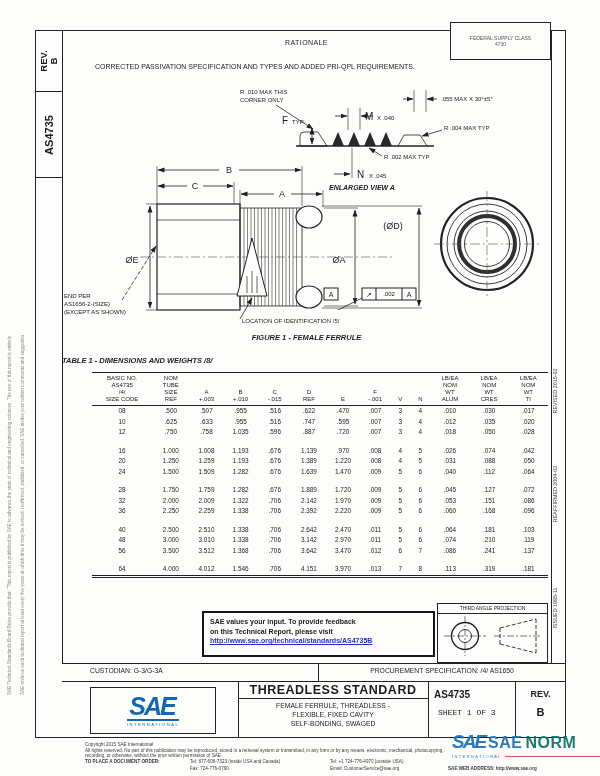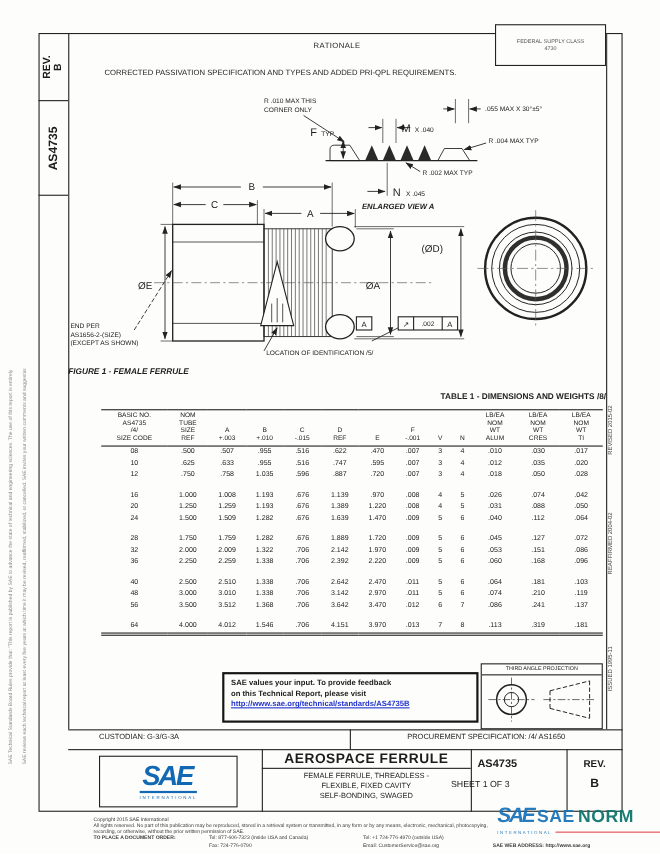--- a/index.html
+++ b/index.html
@@ -28,22 +28,22 @@
   .rev-entry { position:absolute; left:546px; width:18px; display:flex; align-items:center; justify-content:center; }
   .rev-entry span { display:block; transform: rotate(-90deg); white-space:nowrap; font-size:5.4px; color:#444; }
 
   
   .fsc-box { left:450px; top:22px; width:101px; height:38px; border:1.2px solid #222; background:#fdfdfb;
              display:flex; flex-direction:column; align-items:center; justify-content:center; font-size:5px; line-height:6.5px; color:#555; text-align:center;}
   .rationale-title { left:62px; top:39px; width:489px; text-align:center; font-size:7px; letter-spacing:.4px; }
   .rationale-text { left:95px; top:63px; width:440px; font-size:7px; }
 
   
-  .fig-caption { left:62px; top:333px; width:489px; text-align:left; font-size:7.5px; font-weight:bold; font-style:italic; }
-  .tbl-caption { left:62px; top:356px; width:489px; text-align:right; font-size:7.5px; font-weight:bold; }
+  .fig-caption { left:62px; top:333px; width:489px; text-align:center; font-size:7.5px; font-weight:bold; font-style:italic; }
+  .tbl-caption { left:62px; top:356px; width:489px; text-align:left; font-size:7.5px; font-weight:bold; font-style:italic; }
 
   
   .dims-table { left:92px; top:372px; }
   table { border-collapse: collapse; table-layout: fixed; width:456px;
           border-top:1.1px solid #222; border-bottom:3px double #222; }
   thead th { border-bottom:1.1px solid #222; font-weight:normal; font-size:6px; line-height:7px;
              white-space:pre-line; vertical-align:bottom; padding:2px 1px; text-align:center; }
   tbody td { text-align:center; font-size:6.4px; height:10.5px; line-height:10.5px; padding:0 1px; }
   tbody tr.spacer td { height:8px; }
 
@@ -64,21 +64,21 @@
   .tb-top { left:62px; top:681px; width:504px; border-top:1.2px solid #222; }
   .tb-div { top:681px; height:57px; }
   .logo-box { left:90px; top:687px; width:126px; height:47px; border:1.2px solid #222;
               display:flex; flex-direction:column; align-items:center; justify-content:center; }
   .sae-word { font-size:25px; font-weight:900; font-style:italic; color:#1268b3; letter-spacing:-2px; line-height:24px; border-bottom:2.5px solid #1268b3; padding:0 4px 1px 2px;}
   .sae-sub { font-size:4px; letter-spacing:1.6px; color:#1268b3; margin-top:1px; }
   .std-type { left:238px; top:681px; width:190px; border-bottom:1.2px solid #222; text-align:center;
               font-size:12.5px; font-weight:bold; letter-spacing:.5px; padding:2px 0 1px; }
   .std-title { left:238px; top:701px; width:190px; text-align:center; font-size:6.8px; line-height:9px; }
   .doc-num { left:434px; top:689px; font-size:10px; font-weight:bold; }
-  .doc-sheet { left:410px; top:708px; font-size:8px; }
+  .doc-sheet { left:438px; top:708px; font-size:8px;font-family:Liberation Mono, monospace; }
   .rev-cell-label { left:515px; top:689px; width:51px; text-align:center; font-size:9px; font-weight:bold;}
   .rev-cell-value { left:515px; top:706px; width:51px; text-align:center; font-size:11px; font-weight:bold; }
 
   
   .foot { font-size:4.6px; color:#3a3a3a; white-space:nowrap; }
   .foot.b { font-weight:bold; }
 
   
   .watermark { left:452px; top:731px; width:148px; opacity:.95; }
   .wm-row { display:flex; align-items:baseline; gap:3px; }
@@ -545,21 +545,21 @@
   <div class="abs tb-top"></div>
   <div class="abs vline tb-div" style="left:238px;"></div>
   <div class="abs vline tb-div" style="left:428px;"></div>
   <div class="abs vline tb-div" style="left:515px;"></div>
 
   <div class="abs logo-box">
     <div class="sae-word">SAE</div>
     <div class="sae-sub">INTERNATIONAL</div>
   </div>
 
-  <div class="abs std-type">AEROSPACE FERRULE</div>
+  <div class="abs std-type">THREADLESS STANDARD</div>
   <div class="abs std-title">
     <div>FEMALE FERRULE, THREADLESS -</div>
     <div>FLEXIBLE, FIXED CAVITY</div>
     <div>SELF-BONDING, SWAGED</div>
   </div>
   <div class="abs doc-num">AS4735</div>
   <div class="abs doc-sheet">SHEET 1 OF 3</div>
   <div class="abs rev-cell-label">REV.</div>
   <div class="abs rev-cell-value">B</div>
 

